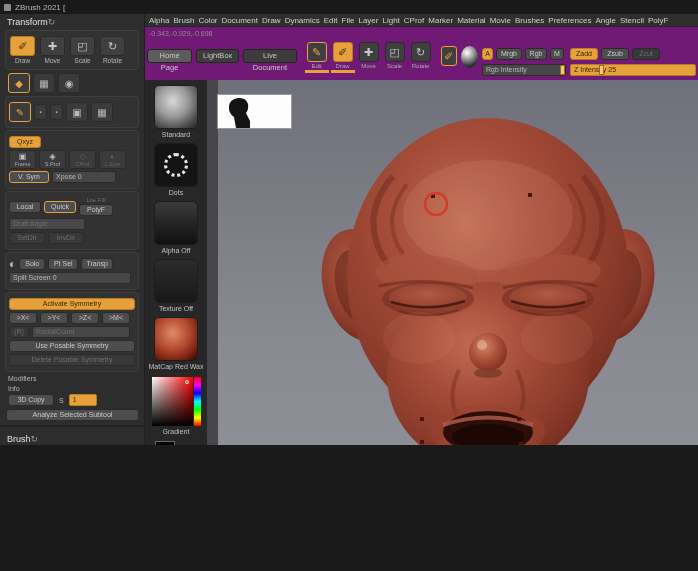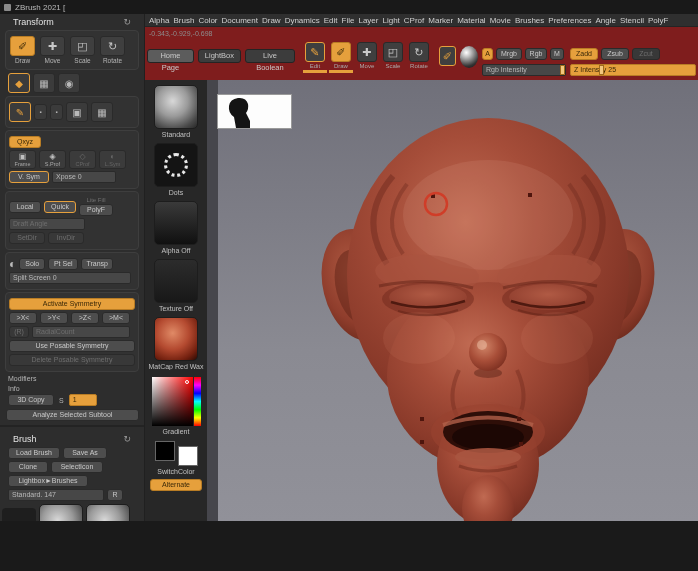--- a/index.html
+++ b/index.html
@@ -1,18 +1,18 @@
 <!DOCTYPE html>
 <html><head>
 <meta charset="utf-8">
 <style>
   html,body{margin:0;padding:0;background:#1a1a1a;font-family:"Liberation Sans",sans-serif;}
   *{box-sizing:border-box;}
   button{font-family:inherit;cursor:default;}
-  .window{position:relative;width:698px;height:521px;background:#7f1d1d;overflow:hidden;color:#c8c8c8;}
+  .window{position:relative;width:698px;height:445px;background:#701a75;overflow:hidden;color:#c8c8c8;}
   .titlebar{position:absolute;left:0;top:0;width:698px;height:14px;background:#191919;display:flex;align-items:center;gap:4px;padding-left:4px;font-size:8px;color:#b9b9b9;}
   .app-icon{width:7px;height:7px;background:#8a8a8a;border-radius:1px;display:inline-block;}
   .left-tray{position:absolute;left:0;top:14px;width:145px;height:557px;background:#2d2d2d;border-right:1px solid #202020;overflow:hidden;}
   .right-region{position:absolute;left:145px;top:14px;width:553px;height:557px;}
   .menubar{height:13px;display:flex;gap:4px;align-items:center;padding:0 4px;font-size:8px;color:#cfcfcf;white-space:nowrap;overflow:hidden;background:#2f2f2f;border-bottom:1px solid #242424;}
   .menubar span{flex:0 0 auto;}
   .coordsbar{height:13px;font-size:7px;color:#8d8d8d;padding:3px 4px 0;}
   .toolbar{height:40px;display:flex;align-items:flex-start;gap:4px;padding:2px 2px 0;overflow:hidden;}
   .tbtn{height:14px;line-height:12px;font-size:7.5px;border-radius:3px;padding:0 6px;margin-top:7px;background:#3c3c3c;border:1px solid #242424;color:#c9c9c9;}
   .tbtn.light{background:#5c5c5c;}
@@ -30,21 +30,21 @@
   .btn{display:inline-block;background:#4d4d4d;border:1px solid #2a2a2a;border-radius:3px;color:#c9c9c9;font-size:7px;line-height:10px;height:12px;text-align:center;padding:0 2px;overflow:hidden;white-space:nowrap;}
   .btn.orange{background:#e6a03c;color:#3a2808;border-color:#b87c24;}
   .btn.obord{border-color:#e6a03c;}
   .btn.dim{color:#6e6e6e;background:#383838;}
   .btn.wfull{display:block;width:100%;margin:2px 0;}
   .btn.wfull2{display:block;width:133px;margin:3px 6px;}
   .slider{position:relative;background:#474747;border:1px solid #2a2a2a;border-radius:2px;font-size:7px;color:#b9b9b9;line-height:10px;height:12px;padding:0 3px;overflow:hidden;white-space:nowrap;}
   .slider.orange{background:#e6a03c;color:#3a2808;border-color:#b87c24;}
   .slider.dim{color:#6e6e6e;}
   .handle{position:absolute;top:0;bottom:0;width:5px;background:#f3c87e;border:1px solid #a06a1c;}
-  .phead{display:flex;justify-content:space-between;align-items:center;font-size:9px;color:#e2e2e2;padding:3px 13px 1px;gap:40px;}
+  .phead{display:flex;justify-content:flex-start;align-items:center;font-size:9px;color:#e2e2e2;padding:3px 7px 1px;}
   .refresh{color:#9a9a9a;font-size:9px;}
   .grp{margin:2px 5px;padding:3px;border:1px solid #3e3e3e;border-radius:4px;background:#323232;}
   .tool{display:flex;flex-direction:column;align-items:center;width:27px;}
   .ticon{width:25px;height:20px;background:#3f3f3f;border:1px solid #2a2a2a;border-radius:3px;color:#c8c8c8;font-size:11px;display:inline-flex;align-items:center;justify-content:center;}
   .tool.active .ticon{background:#e6a03c;color:#3a2808;border-color:#b87c24;}
   .tlabel{font-size:6.5px;color:#b5b5b5;margin-top:1px;}
   .ibtn{width:22px;height:20px;background:#3b3b3b;border:1px solid #2a2a2a;border-radius:3px;display:inline-flex;align-items:center;justify-content:center;font-size:10px;color:#b9b9b9;}
   .ibtn.tiny{width:13px;height:16px;font-size:6px;}
   .ibtn.obord{border-color:#e6a03c;color:#e6a03c;}
   .mtool{width:27px;display:flex;flex-direction:column;align-items:center;background:#3b3b3b;border:1px solid #2a2a2a;border-radius:3px;padding:1px 0;}
@@ -293,21 +293,21 @@
       <span>Angle</span>
       <span>Stencil</span>
       <span>PolyF</span>
     </div>
 
     <div class="coordsbar">-0.343,-0.929,-0.698</div>
 
     <div class="toolbar">
       <button class="tbtn light">Home Page</button>
       <button class="tbtn">LightBox</button>
-      <button class="tbtn">Live Boolean</button>
+      <button class="tbtn">Live Document</button>
 
       <div class="modes">
         <div class="mode">
           <span class="micon obord">✎</span>
           <span class="mlabel">Edit</span>
           <span class="ul"></span>
         </div>
         <div class="mode">
           <span class="micon ofill">✐</span>
           <span class="mlabel">Draw</span>

